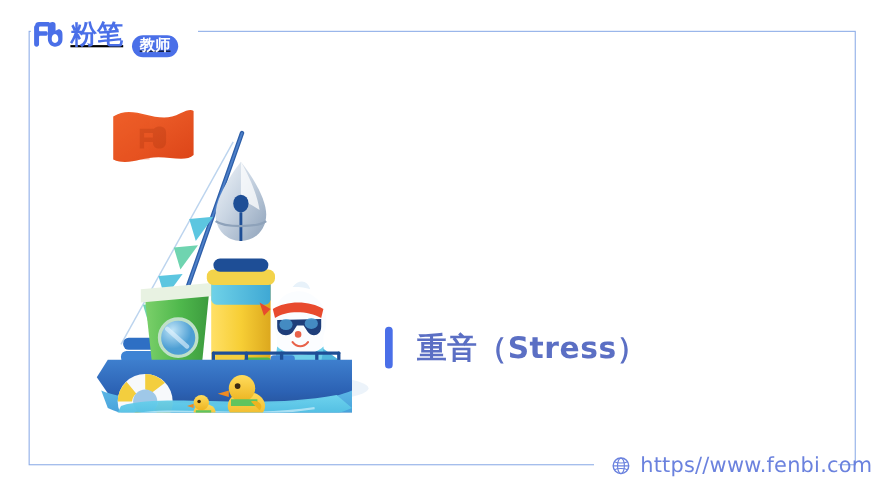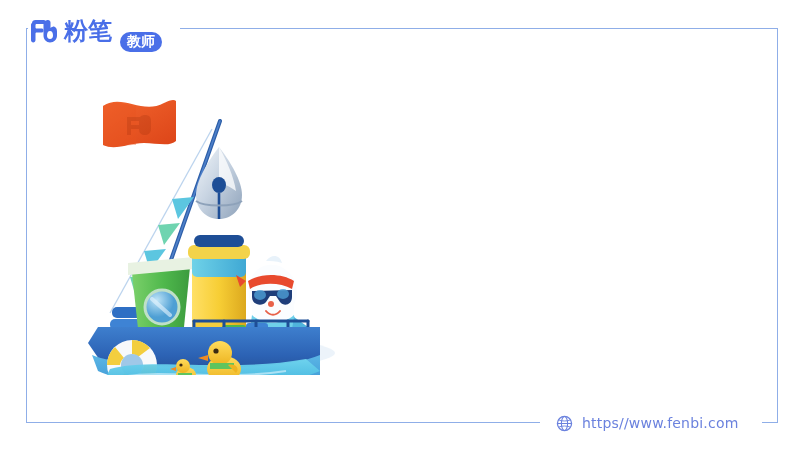--- a/index.html
+++ b/index.html
@@ -53,20 +53,21 @@
 
   
   .logo {
     position: absolute;
     left: 30px;
     top: 17px;
     display: flex;
     align-items: center;
     gap: 7px;
     height: 28px;
+    text-decoration: underline;
   }
   .logo-mark {
     width: 27px;
     height: 24px;
     display: block;
   }
   .logo-word {
     font-family: "DejaVu Sans", "Liberation Sans", sans-serif;
     font-size: 24px;
     font-weight: bold;
@@ -128,21 +129,21 @@
     left: 556px;
     top: 411px;
     display: flex;
     align-items: center;
     gap: 9px;
     height: 24px;
   }
   .globe-icon { width: 17px; height: 17px; display: block; flex: none; }
   .footer-url {
     font-family: "DejaVu Sans", "Liberation Sans", sans-serif;
-    font-size: 14px;
+    font-size: 19px;
     color: #6B82DE;
     white-space: nowrap;
     letter-spacing: 0.2px;
   }
 </style>
 </head>
 <body>
 
 <div class="slide">
 
@@ -330,20 +331,24 @@
           <circle cx="10" cy="50" r="12" fill="url(#gDuck)"></circle>
           <circle cx="6" cy="48" r="2.6" fill="#3A2A12"></circle>
           <path d="M-2 52 L-12 55 L-2 58 Z" fill="#EE8A22"></path>
           <path d="M0 60 h24 v6 h-24 Z" fill="#5FC45E"></path>
           <path d="M18 62 C26 60 30 66 26 70" fill="#EDB421"></path>
         </g>
       </g>
     </svg>
   </div>
 
+  <div class="title-block">
+    <span class="title-bar"></span>
+    <span class="title-text">重音（Stress）</span>
+  </div>
 
   <div class="footer">
     <span>
       <svg class="globe-icon" viewBox="0 0 24 24" xmlns="http://www.w3.org/2000/svg">
         <circle cx="12" cy="12" r="10" fill="none" stroke="#6B82DE" stroke-width="1.8"></circle>
         <ellipse cx="12" cy="12" rx="4.4" ry="10" fill="none" stroke="#6B82DE" stroke-width="1.5"></ellipse>
         <path d="M2 12 h20" stroke="#6B82DE" stroke-width="1.5"></path>
         <path d="M3.6 6.8 C7 9 17 9 20.4 6.8" fill="none" stroke="#6B82DE" stroke-width="1.3"></path>
         <path d="M3.6 17.2 C7 15 17 15 20.4 17.2" fill="none" stroke="#6B82DE" stroke-width="1.3"></path>
       </svg>

